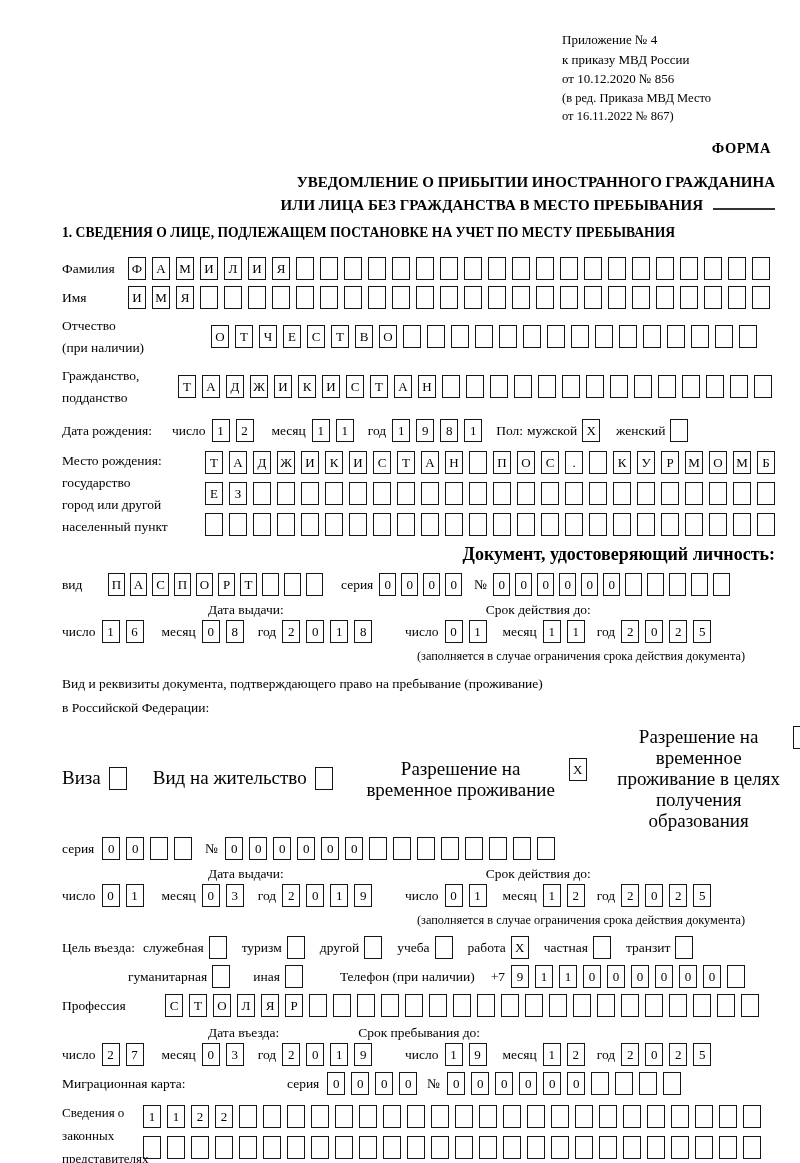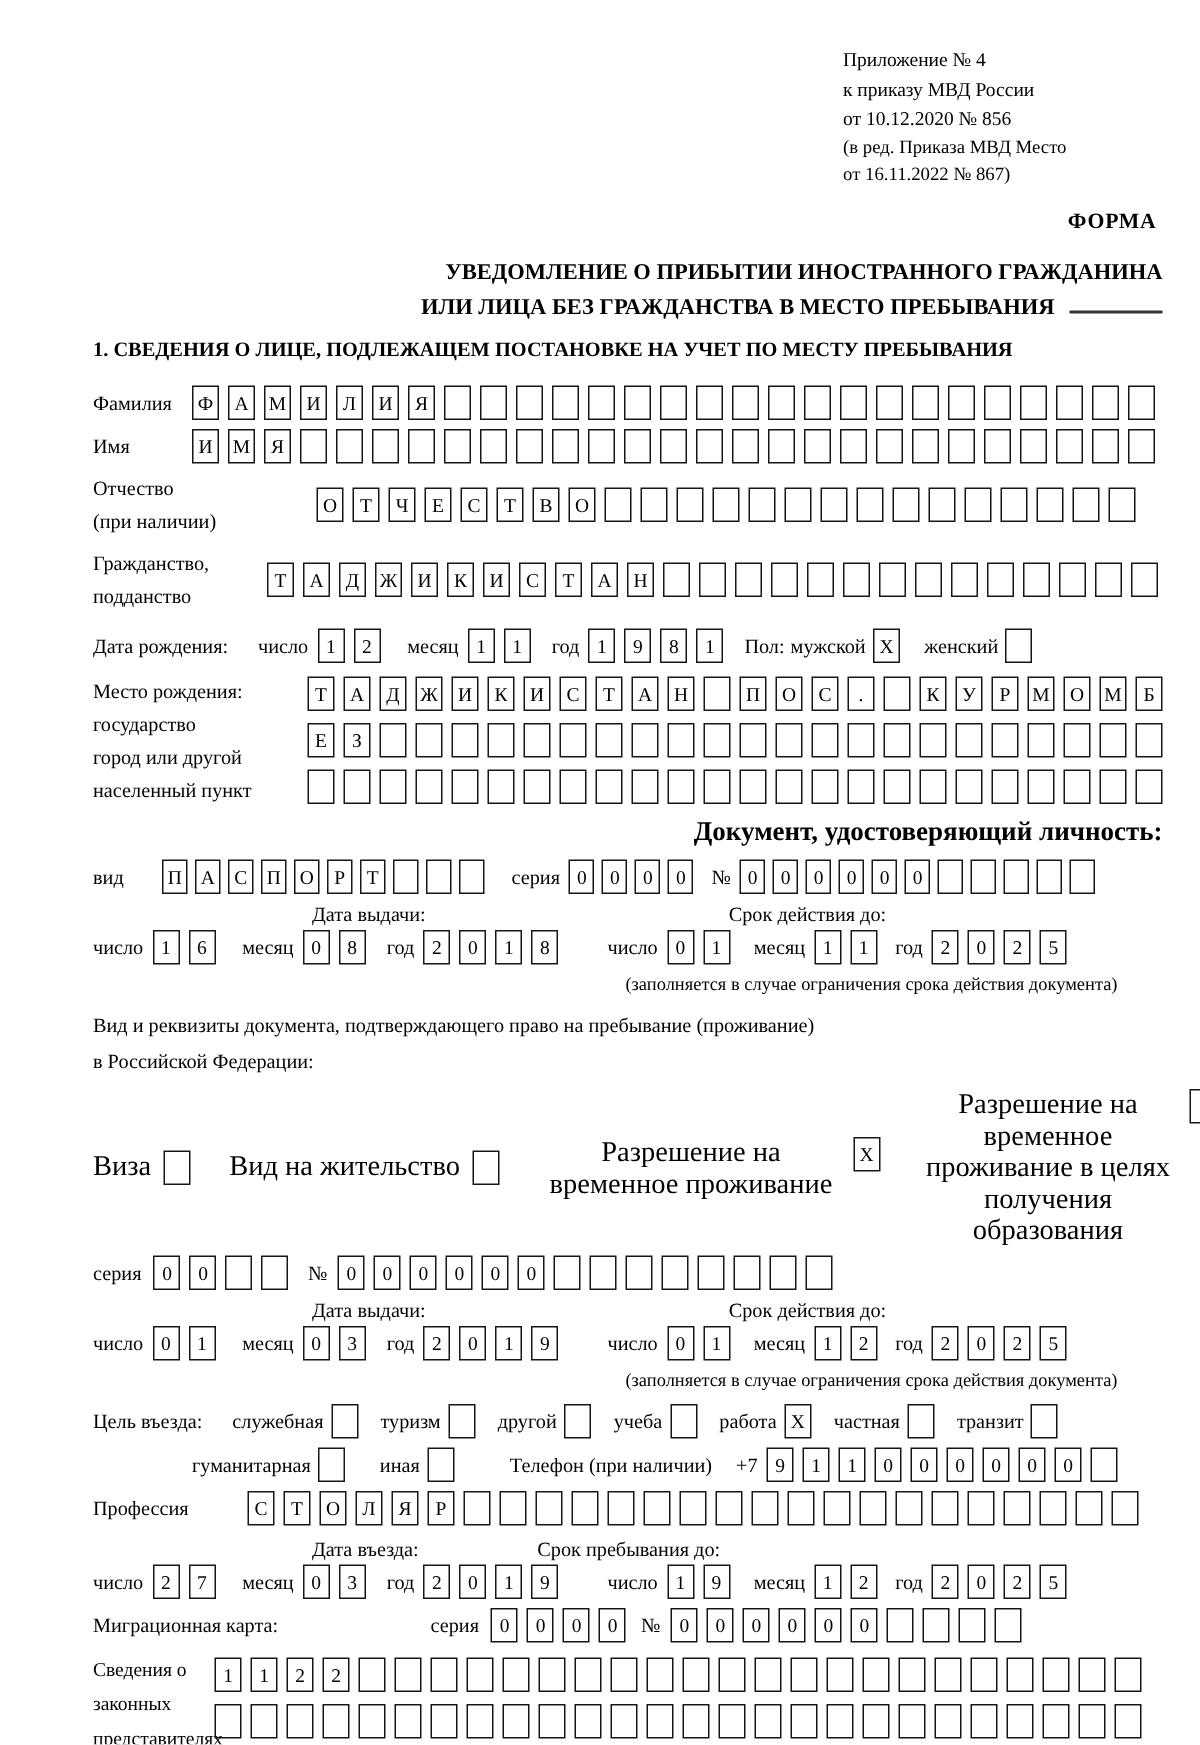--- a/index.html
+++ b/index.html
@@ -493,21 +493,21 @@
           <span class="cell">2</span>
           <span class="cell">0</span>
           <span class="cell">2</span>
           <span class="cell">5</span>
         </div>
     </div>
   </div>
   <div class="note-right">(заполняется в случае ограничения срока действия документа)</div>
 
   <div class="row">
-    <div class="lbl" style="margin-right:20px">Цель въезда:</div>
+    <div class="lbl" style="margin-right:8px">Цель въезда:</div>
     <div class="popt">
       <span class="lbl">служебная</span>
       <span class="cell"></span>
     </div>
     <div class="popt">
       <span class="lbl">туризм</span>
       <span class="cell"></span>
     </div>
     <div class="popt">
       <span class="lbl">другой</span>

